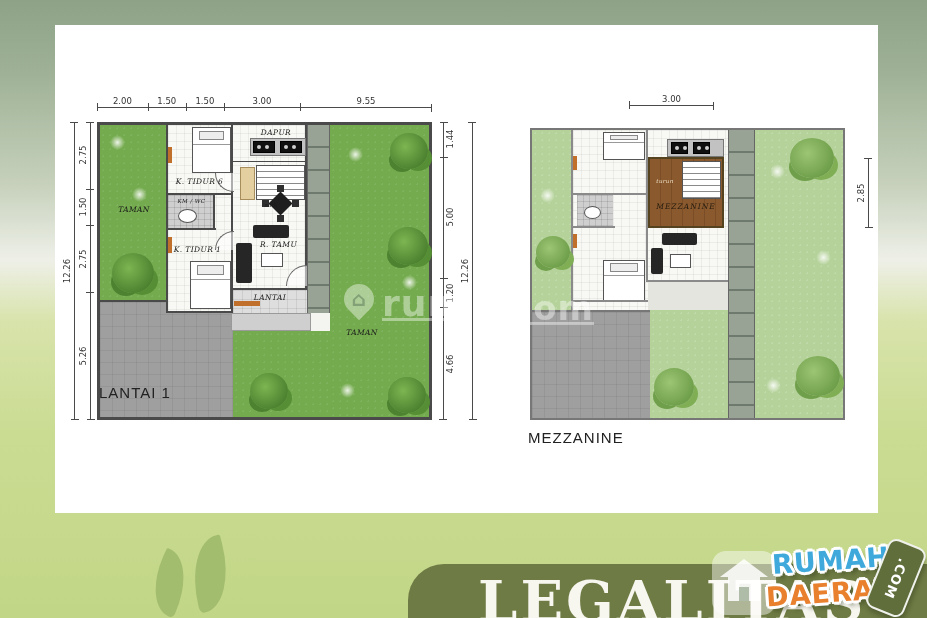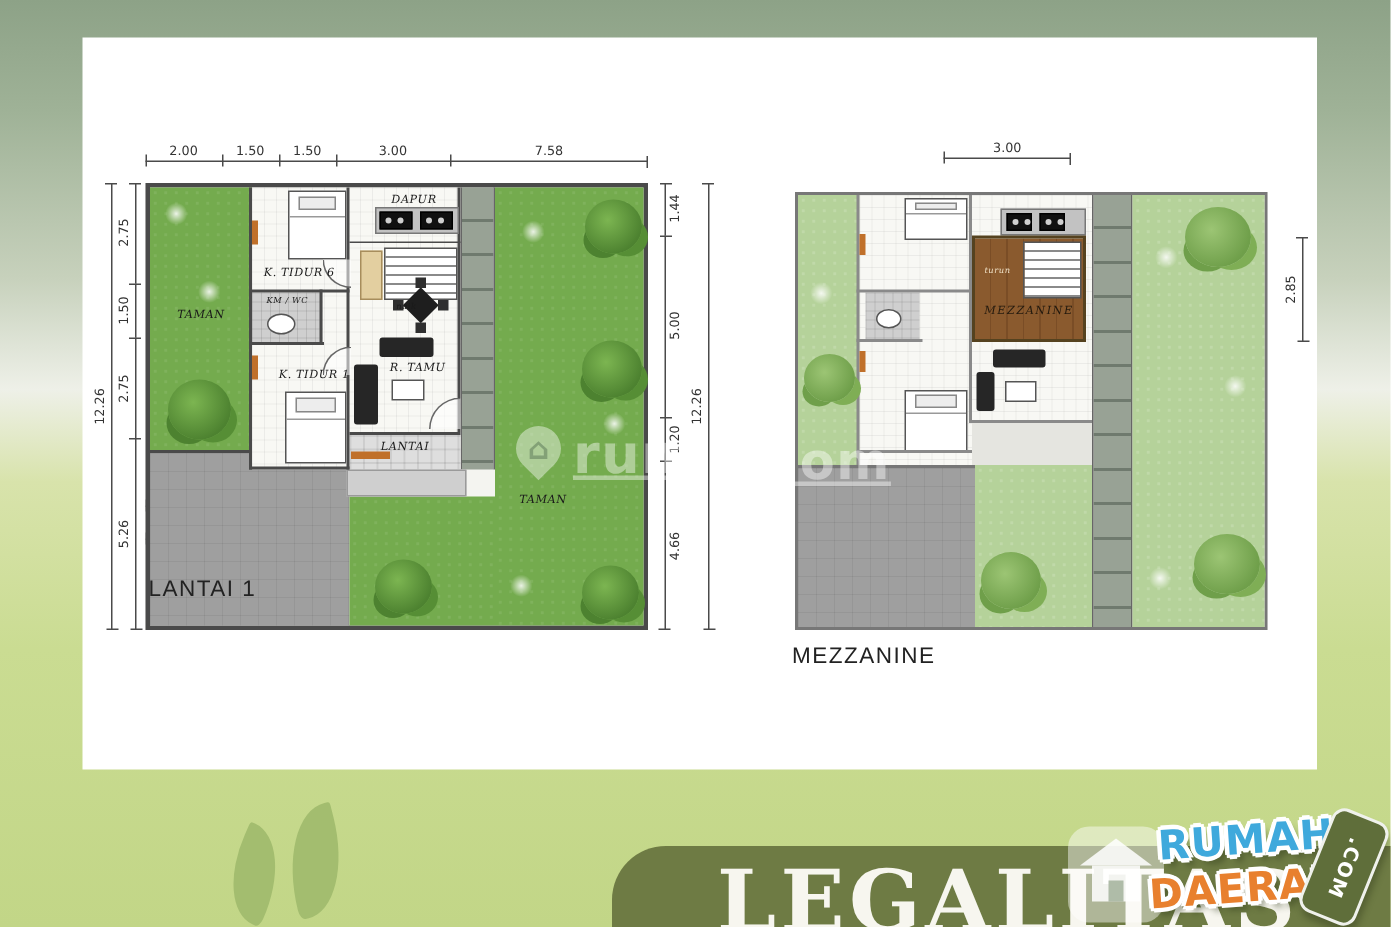--- a/index.html
+++ b/index.html
@@ -94,21 +94,21 @@
     <div class="seg" style="width:11.364%">
         <span class="lbl">1.50</span>
       </div>
     <div class="seg" style="width:11.364%">
         <span class="lbl">1.50</span>
       </div>
     <div class="seg" style="width:22.727%">
         <span class="lbl">3.00</span>
       </div>
     <div class="seg" style="width:39.394%">
-        <span class="lbl">7.58</span>
+        <span class="lbl">9.55</span>
       </div>
   </div>
   <div class="dim-v line-r" style="left:6px;top:97px;height:298px;">
     <div class="seg" style="height:100%">
         <span class="lbl">12.26</span>
       </div>
   </div>
   <div class="dim-v line-r" style="left:22px;top:97px;height:298px;">
     <div class="seg" style="height:22.431%">
         <span class="lbl">2.75</span>
@@ -226,21 +226,21 @@
     <div class="tree" style="left:150px;top:248px;width:38px;height:36px;"></div>
     <div class="dot" style="left:10px;top:10px;"></div>
     <div class="dot" style="left:32px;top:62px;"></div>
     <div class="dot" style="left:248px;top:22px;"></div>
     <div class="dot" style="left:302px;top:150px;"></div>
     <div class="dot" style="left:240px;top:258px;"></div>
 
     <span class="rlbl" style="left:6px;top:80px;width:56px;">TAMAN</span>
     <span class="rlbl" style="left:68px;top:52px;width:63px;">K. TIDUR 6</span>
     <span class="rlbl tiny" style="left:68px;top:73px;width:47px;">KM / WC</span>
-    <span class="rlbl" style="left:80px;top:120px;width:59px;">K. TIDUR 1</span>
+    <span class="rlbl" style="left:68px;top:120px;width:59px;">K. TIDUR 1</span>
     <span class="rlbl" style="left:145px;top:3px;width:62px;text-align:center;">DAPUR</span>
     <span class="rlbl tiny" style="left:156px;top:77px;width:30px;">naik</span>
     <span class="rlbl" style="left:150px;top:115px;width:57px;">R. TAMU</span>
     <span class="rlbl" style="left:137px;top:168px;width:66px;">LANTAI</span>
     <span class="rlbl" style="left:232px;top:203px;width:60px;">TAMAN</span>
   </div>
   <span class="plan-title" style="left:44px;top:343px;margin-top:16px;">LANTAI 1</span>
 
   <div class="dim-h" style="left:574px;top:67px;width:85px;">
     <div class="seg" style="width:100%">

